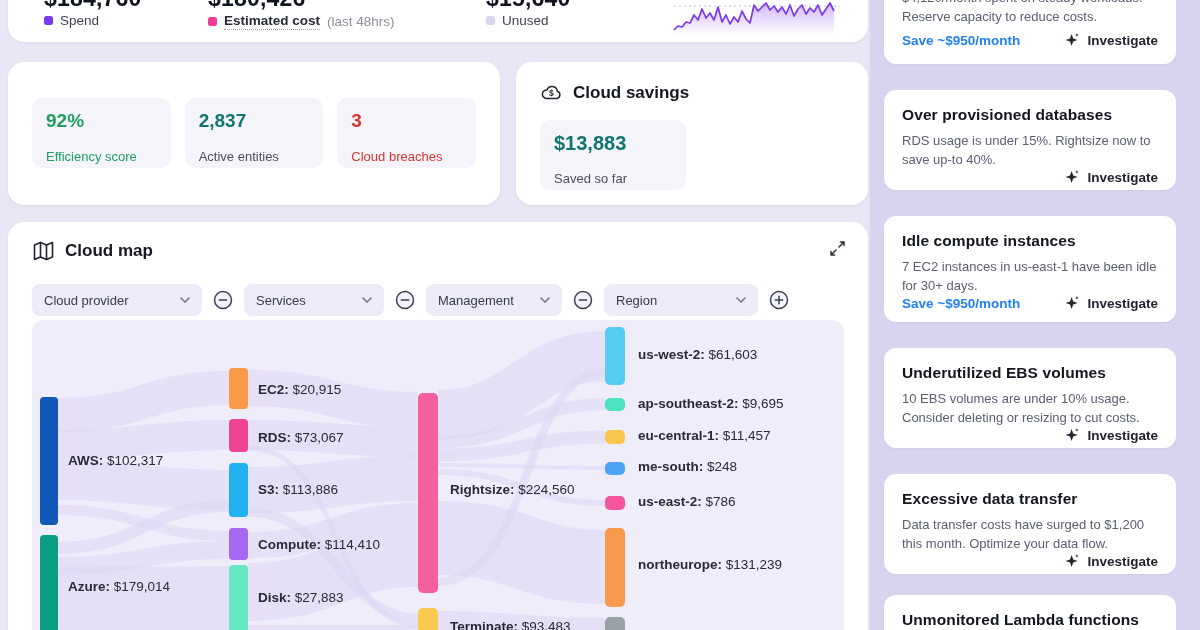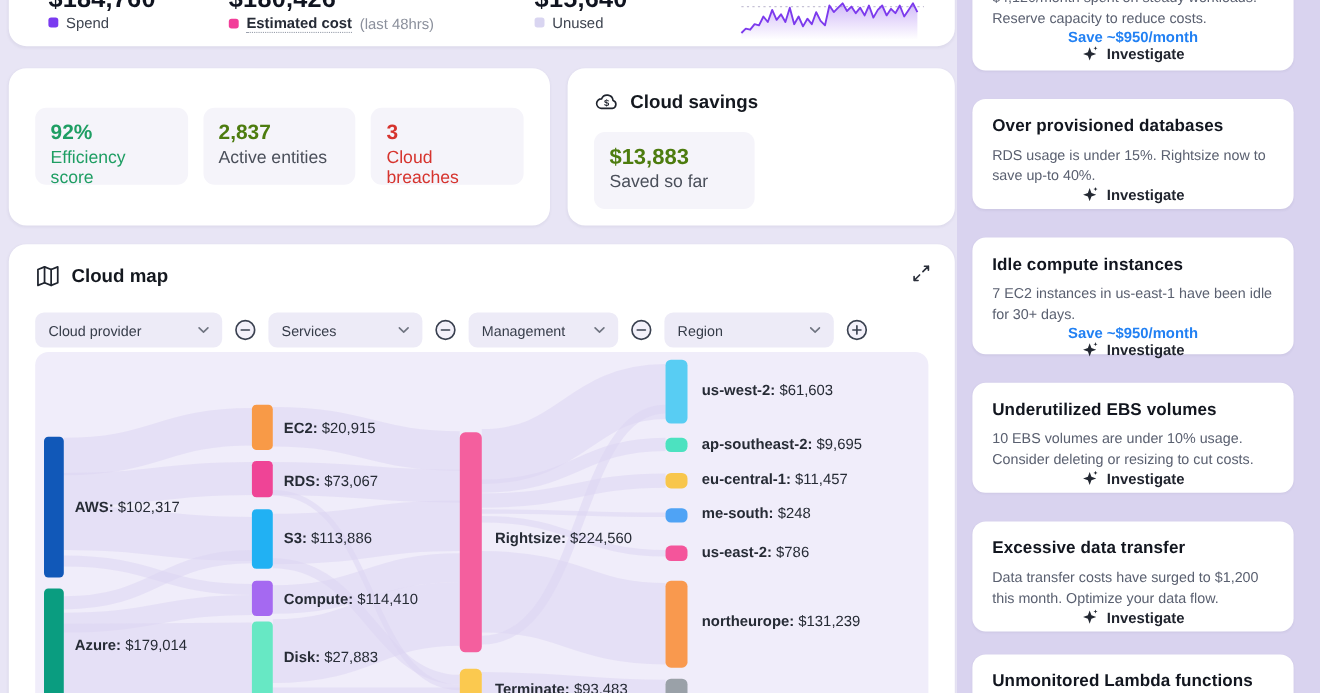--- a/index.html
+++ b/index.html
@@ -25,23 +25,23 @@
   .suffix { color:#8b909c; }
   #sparkline { position:absolute; right:26px; top:32px; }
   
   #health-card { left:8px; top:62px; width:492px; height:143px; padding:20px 24px; }
   #savings-card { left:516px; top:62px; width:352px; height:143px; padding:20px 24px; }
   .card-title-row { display:flex; align-items:center; gap:10px; }
   .card-title { font-size:17px; font-weight:700; color:#14181f; }
   .tile-row { display:flex; gap:14px; margin-top:16px; }
   .tile { background:#f5f4fa; border-radius:10px; padding:12px 14px; width:142px; height:70px; }
   .tile .v { font-size:19px; font-weight:700; line-height:22px; }
-  .tile .l { font-size:16px; margin-top:3px; }
+  .tile .l { font-size:13px; margin-top:17px; }
   .green .v, .green .l { color:#1e9e63; }
-  .dark .v { color:#4d7c0f; } .dark .l { color:#4a4f5a; }
+  .dark .v { color:#0f766e; } .dark .l { color:#4a4f5a; }
   .red .v, .red .l { color:#d6342e; }
   
   #map-card { left:8px; top:222px; width:860px; height:440px; padding:18px 24px; }
   #map-title-row { display:flex; align-items:center; gap:10px; }
   #expand-btn { position:absolute; right:22px; top:18px; cursor:pointer; }
   #filter-row { display:flex; align-items:center; margin-top:22px; gap:10px; }
   .pill {
     background:#edebf7; border-radius:8px; height:28px; padding:16px 12px;
     display:flex; align-items:center; justify-content:space-between;
     font-size:13px; color:#363c49; cursor:pointer;
@@ -56,21 +56,21 @@
   .nlabel span { font-weight:400; }
   
   #sidebar { position:absolute; left:870px; top:0; width:330px; height:630px; background:#d9d3ef; }
   .scard {
     position:absolute; left:14px; width:292px; background:#ffffff; border-radius:12px;
     padding:16px 18px; box-shadow:0 1px 2px rgba(30,30,70,.05);
     display:flex; flex-direction:column;
   }
   .scard h3 { font-size:15.5px; font-weight:700; color:#12161f; margin-bottom:7px; letter-spacing:.1px; }
   .scard p { font-size:13px; line-height:1.48; color:#5a6070; }
-  .actions { display:flex; align-items:center; margin-top:auto;flex-direction:column; }
+  .actions { display:flex; align-items:center; margin-top:auto; }
   .actions.split { justify-content:space-between; }
   .actions.end { justify-content:flex-end; }
   .save-link { font-size:13.5px; font-weight:700; color:#2180f3; cursor:pointer; }
   .investigate { display:flex; align-items:center; gap:7px; font-size:13.5px; font-weight:700; color:#20242e; cursor:pointer; }
 </style>
 </head>
 <body>
 
 <div id="topbar" class="card">
   <div class="tstat t1">

